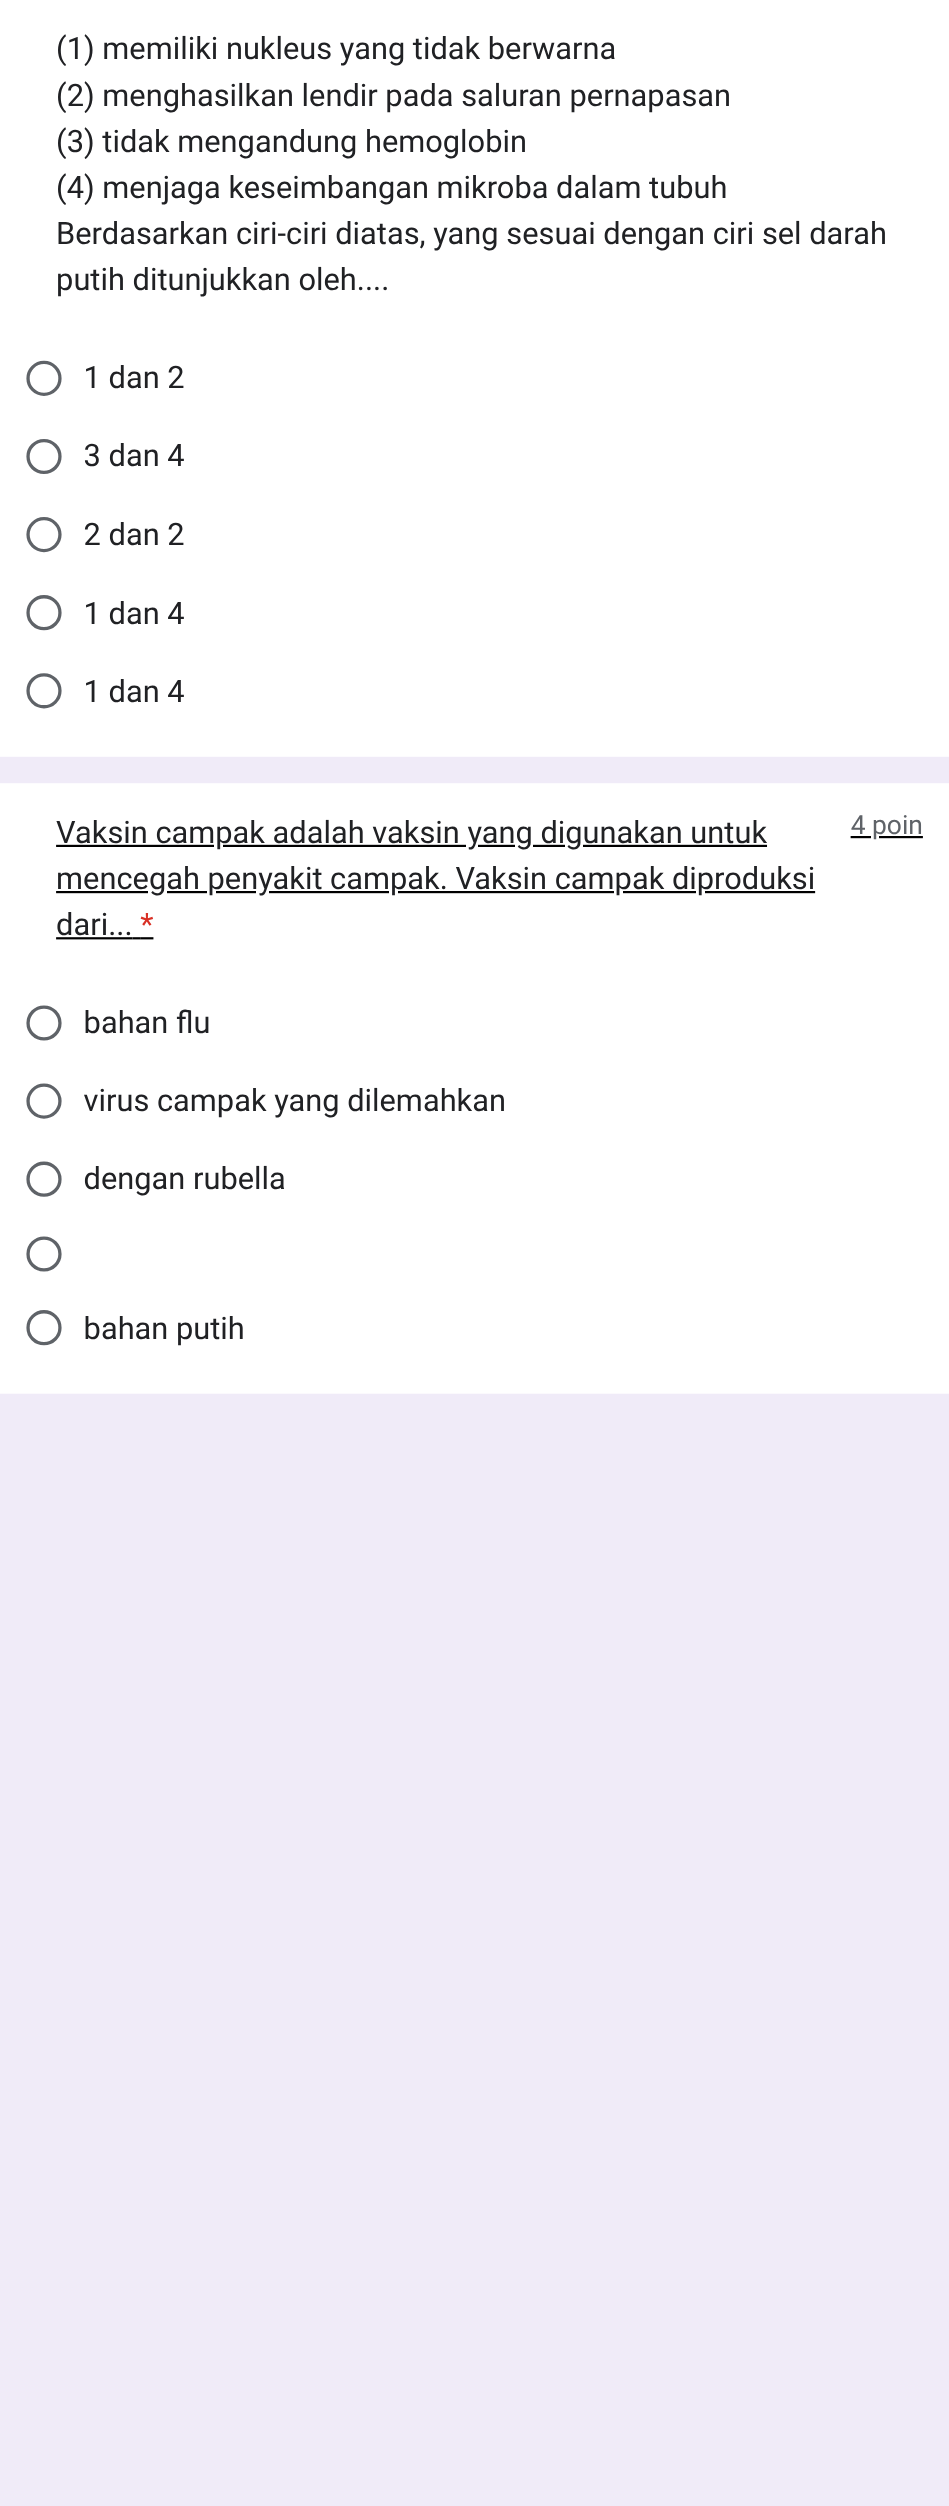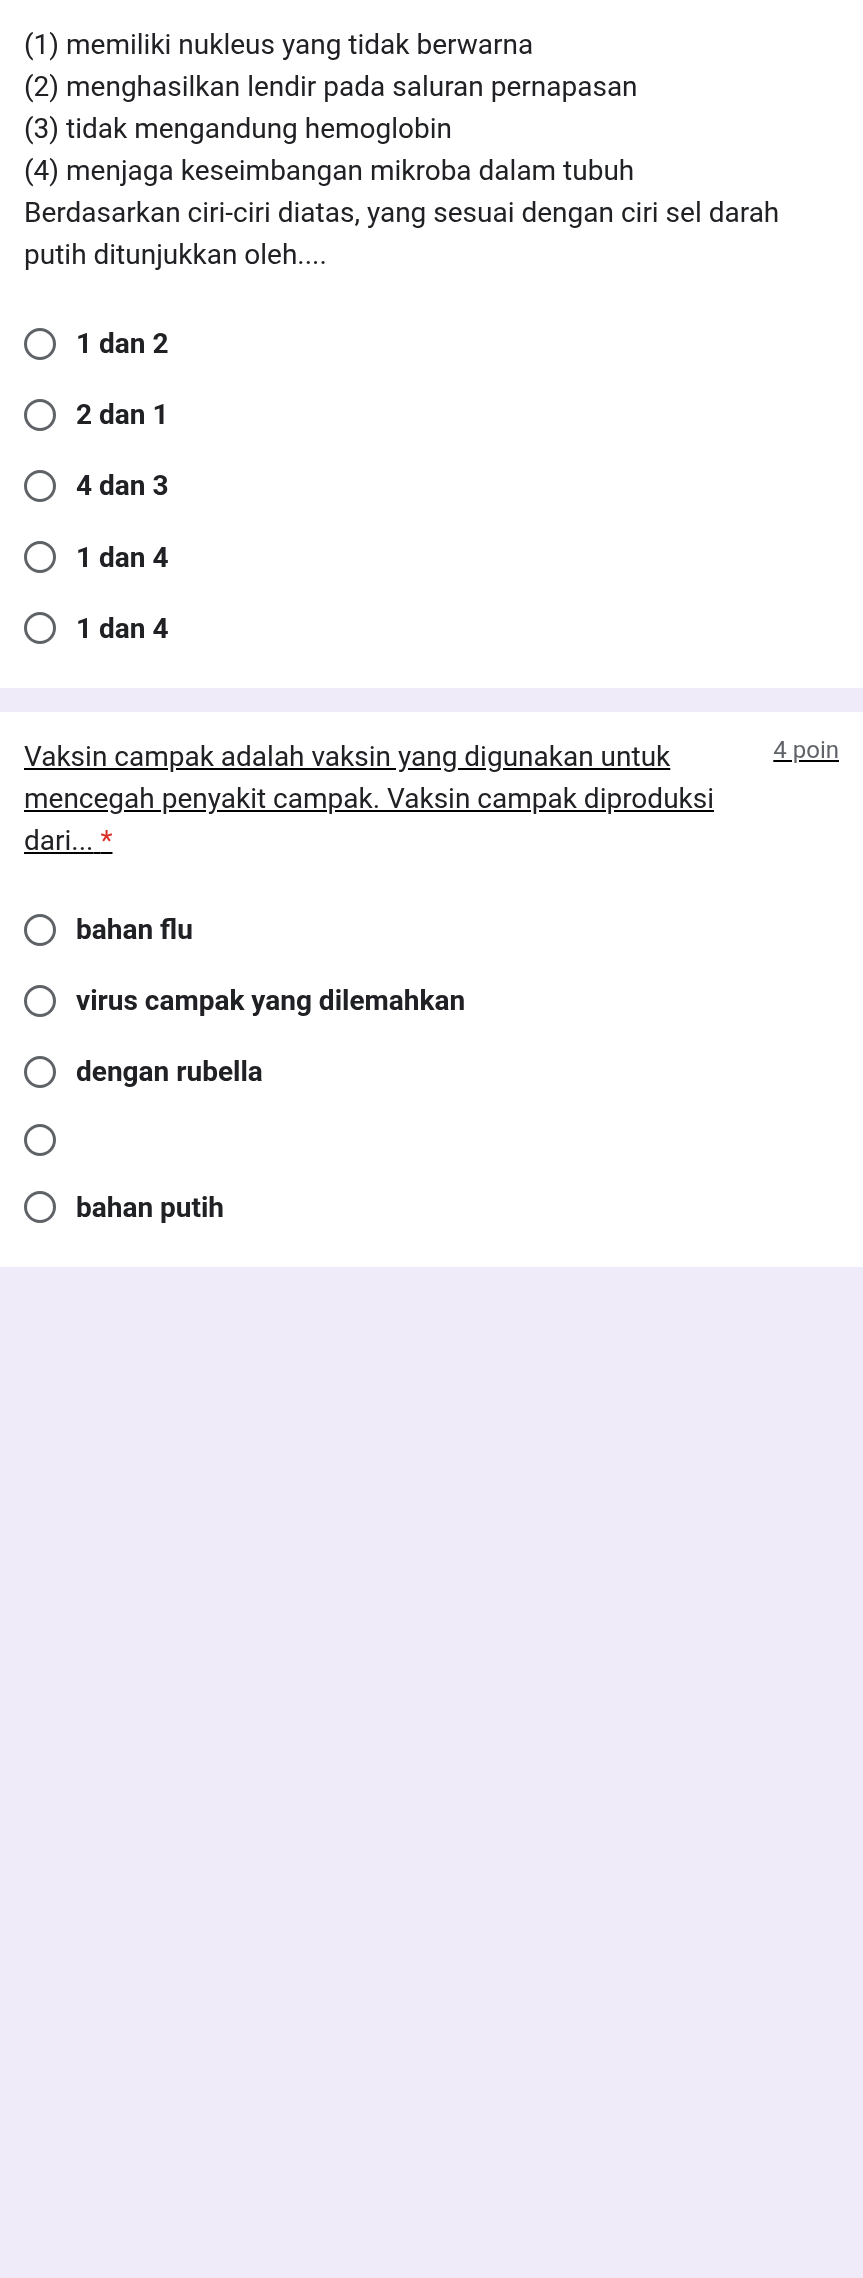--- a/index.html
+++ b/index.html
@@ -15,20 +15,21 @@
     .question-card {
       background: #ffffff;
       padding: 24px 24px 24px 24px;
       margin-bottom: 12px;
     }
     .question-text {
       font-size: 28px;
       line-height: 1.5;
       color: #202124;
       margin-bottom: 32px;
+      margin-left: 27px;
     }
     .question-header {
       display: flex;
       align-items: flex-start;
       text-decoration: underline;
     }
     .question-header .question-text {
       flex: 1;
     }
     .points {
@@ -38,21 +39,20 @@
       white-space: nowrap;
       text-align: right;
     }
     .required {
       color: #d93025;
     }
     .option {
       display: flex;
       align-items: center;
       padding: 16px 0;
-      font-weight: bold;
     }
     .radio {
       width: 32px;
       height: 32px;
       border: 3px solid #5f6368;
       border-radius: 50%;
       flex-shrink: 0;
       margin-right: 20px;
     }
     .option-label {
@@ -74,25 +74,25 @@
 (3) tidak mengandung hemoglobin
 (4) menjaga keseimbangan mikroba dalam tubuh
 Berdasarkan ciri-ciri diatas, yang sesuai dengan ciri sel darah putih ditunjukkan oleh....</div>
 
   <div class="option">
     <div class="radio"></div>
     <span class="option-label">1 dan 2</span>
   </div>
   <div class="option">
     <div class="radio"></div>
-    <span class="option-label">2 dan 1</span>
+    <span class="option-label">3 dan 4</span>
   </div>
   <div class="option">
     <div class="radio"></div>
-    <span class="option-label">4 dan 3</span>
+    <span class="option-label">2 dan 2</span>
   </div>
   <div class="option">
     <div class="radio"></div>
     <span class="option-label">1 dan 4</span>
   </div>
   <div class="option">
     <div class="radio"></div>
     <span class="option-label">1 dan 4</span>
   </div>
 </div>

